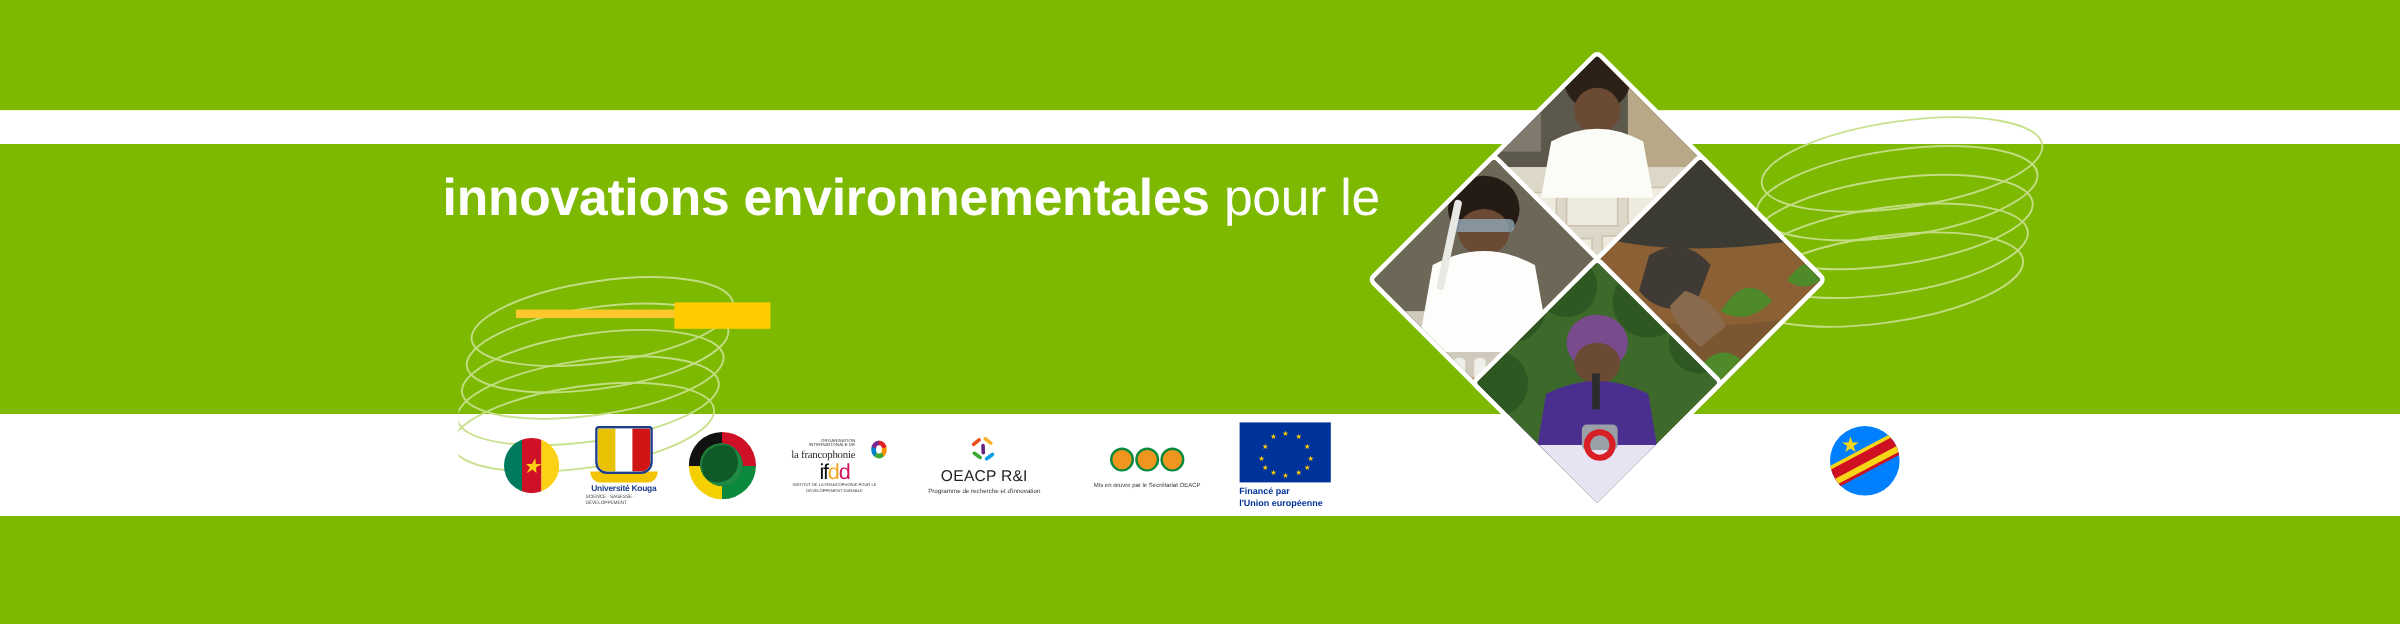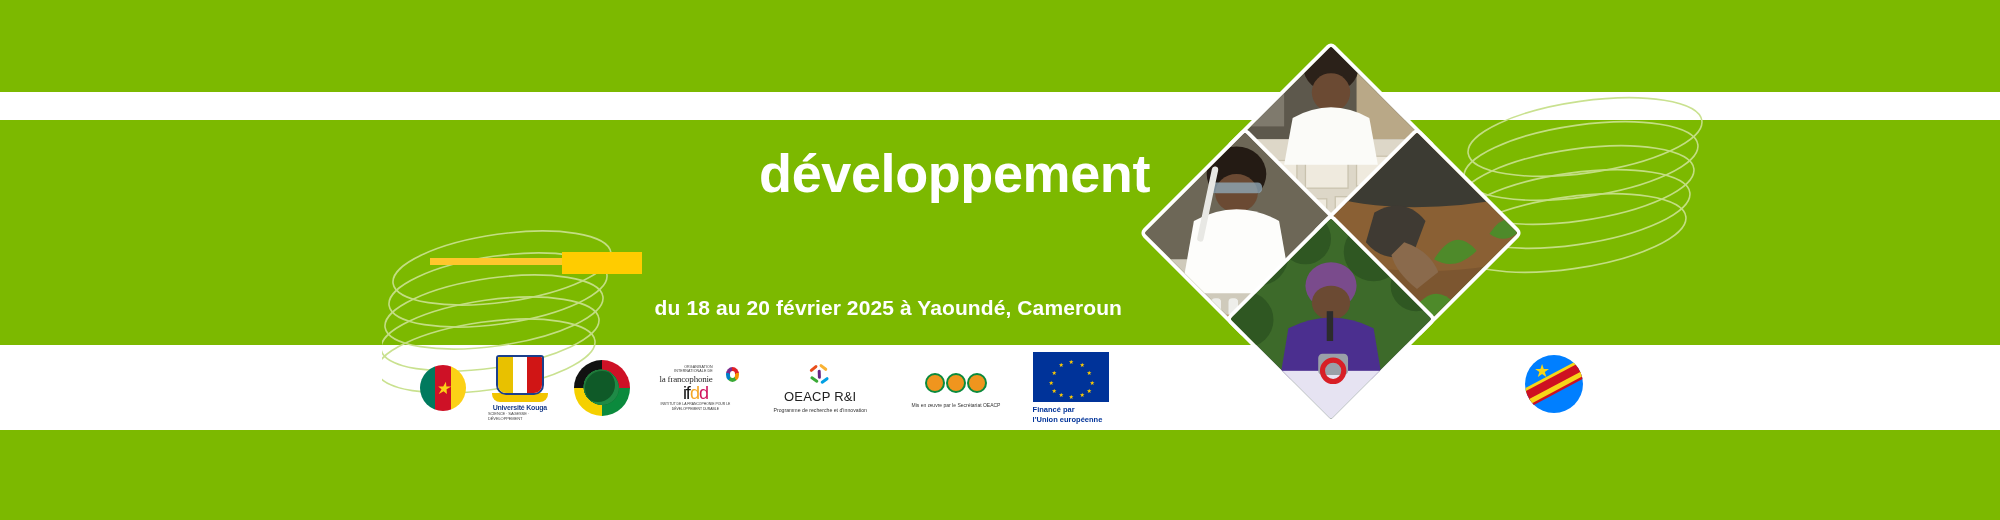--- a/index.html
+++ b/index.html
@@ -207,27 +207,26 @@
     <g fill="none" stroke="#c7e08a" stroke-width="1.6" opacity="0.95">
       <ellipse cx="130" cy="42" rx="118" ry="36" transform="rotate(-8 130 42)"></ellipse>
       <ellipse cx="126" cy="66" rx="118" ry="36" transform="rotate(-8 126 66)"></ellipse>
       <ellipse cx="122" cy="90" rx="118" ry="36" transform="rotate(-8 122 90)"></ellipse>
       <ellipse cx="118" cy="114" rx="118" ry="36" transform="rotate(-8 118 114)"></ellipse>
       <ellipse cx="114" cy="138" rx="118" ry="36" transform="rotate(-8 114 138)"></ellipse>
     </g>
   </svg>
 
   <div class="headline">
-    <span class="hl-line hl-3">développement</span>
+    <span class="hl-line hl-2"><span class="b">innovations environnementales</span><span> pour le</span></span>
   </div>
 
   <div class="accent-thin"></div>
   <div class="accent-thick"></div>
 
-  <div class="dateline">du 18 au 20 février 2025 à Yaoundé, Cameroun</div>
 
   <div class="collage">
     <div class="dia dia-top">
       <div class="inner ph-tiles">
         <svg viewBox="0 0 100 100" width="100%" height="100%" preserveAspectRatio="none">
           <rect x="0" y="0" width="100" height="46" fill="#5d584c"></rect>
           <rect x="2" y="6" width="26" height="34" fill="#8e897c" opacity=".7"></rect>
           <rect x="62" y="2" width="36" height="44" fill="#b9a887"></rect>
           <rect x="0" y="46" width="100" height="54" fill="#ddd7c8"></rect>
           <g fill="#efeade" stroke="#c9c2ae" stroke-width="0.6">

